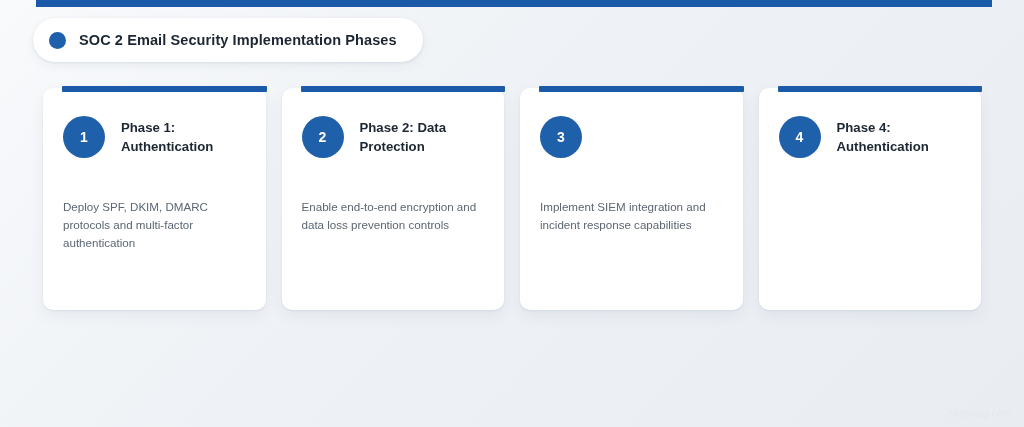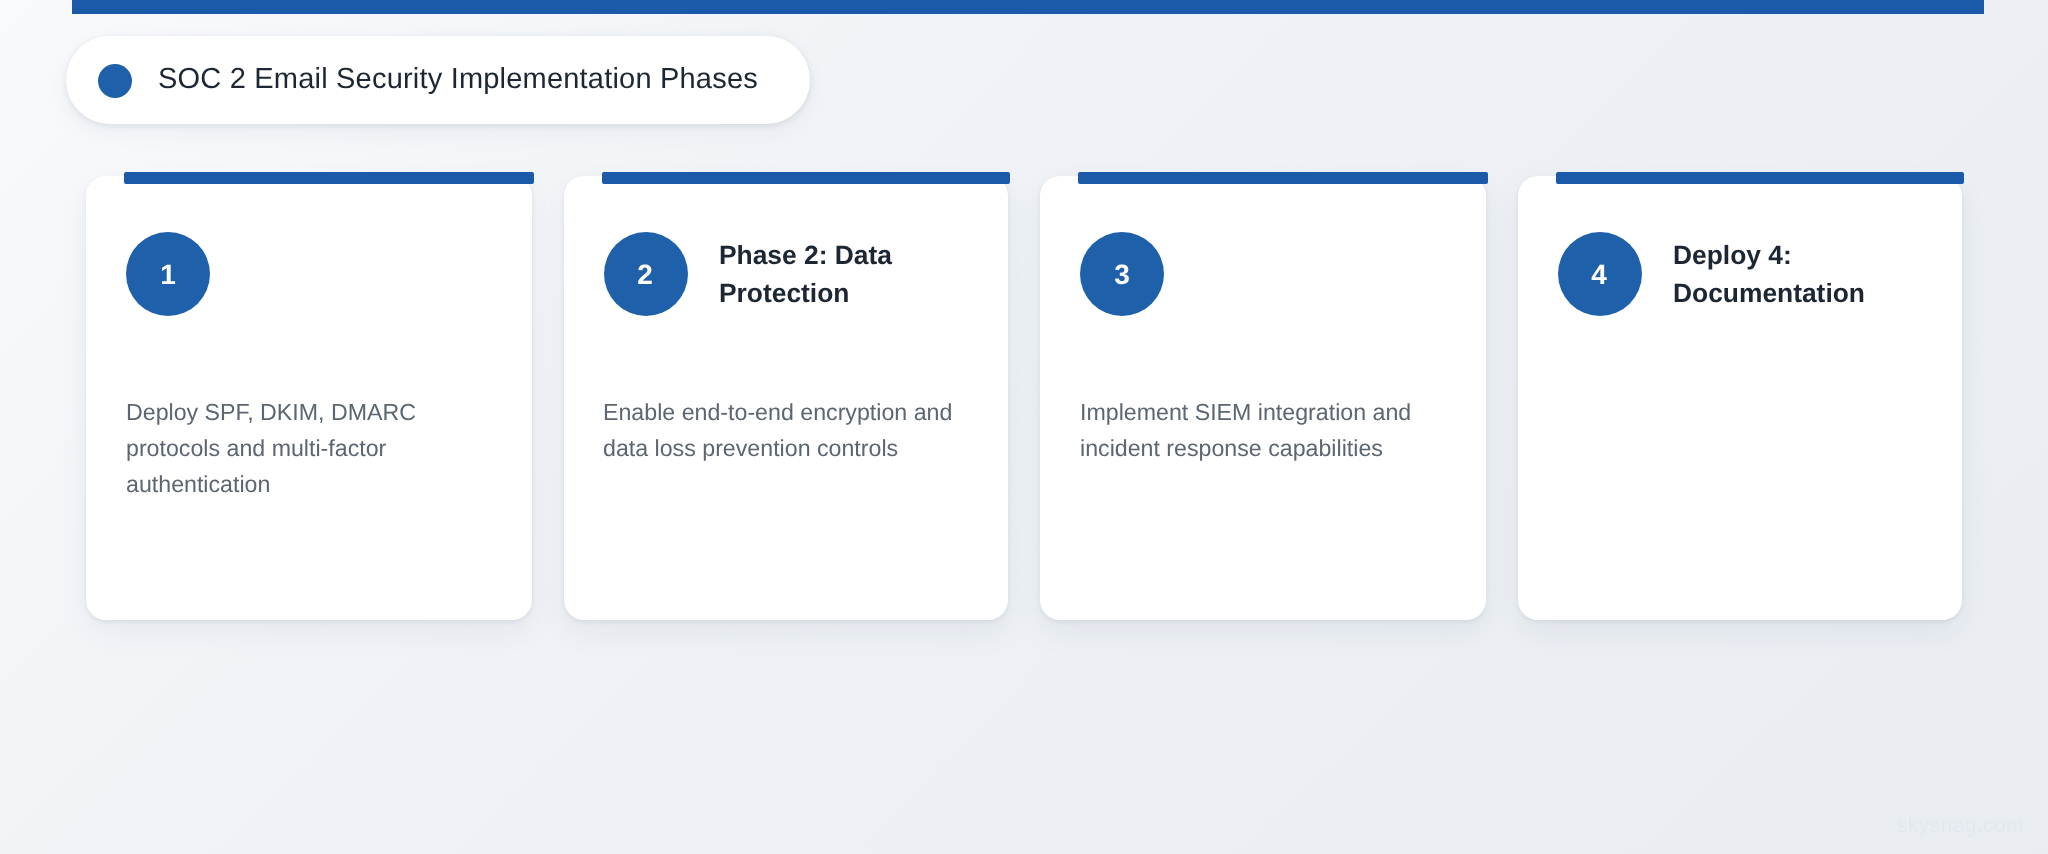--- a/index.html
+++ b/index.html
@@ -42,21 +42,21 @@
   }
   #title-dot {
     width: 17px;
     height: 17px;
     border-radius: 50%;
     background: #1f60ab;
     flex: 0 0 auto;
   }
   #title-text {
     font-size: 14.5px;
-    font-weight: normal;
+    font-weight: bold;
     color: #1c2733;
     letter-spacing: 0.1px;
     white-space: nowrap;
   }
 
   
   #cards-row {
     position: absolute;
     left: 43px;
     top: 88px;
@@ -139,20 +139,21 @@
   <span id="title-dot"></span>
   <span id="title-text">SOC 2 Email Security Implementation Phases</span>
 </div>
 
 <div id="cards-row">
 
   <div class="phase-card">
     <div class="card-accent"></div>
     <div class="card-head">
       <div class="phase-badge">1</div>
+      <div class="phase-title">Phase 1: Authentication</div>
     </div>
     <div class="phase-desc">Deploy SPF, DKIM, DMARC protocols and multi-factor authentication</div>
   </div>
 
   <div class="phase-card">
     <div class="card-accent"></div>
     <div class="card-head">
       <div class="phase-badge">2</div>
       <div class="phase-title">Phase 2: Data Protection</div>
     </div>
@@ -164,19 +165,19 @@
     <div class="card-head">
       <div class="phase-badge">3</div>
     </div>
     <div class="phase-desc">Implement SIEM integration and incident response capabilities</div>
   </div>
 
   <div class="phase-card">
     <div class="card-accent"></div>
     <div class="card-head">
       <div class="phase-badge">4</div>
-      <div class="phase-title">Deploy 4: Documentation</div>
+      <div class="phase-title">Phase 4: Authentication</div>
     </div>
   </div>
 
 </div>
 
 <div id="watermark">skysnag.com</div>
 
 </body></html>

